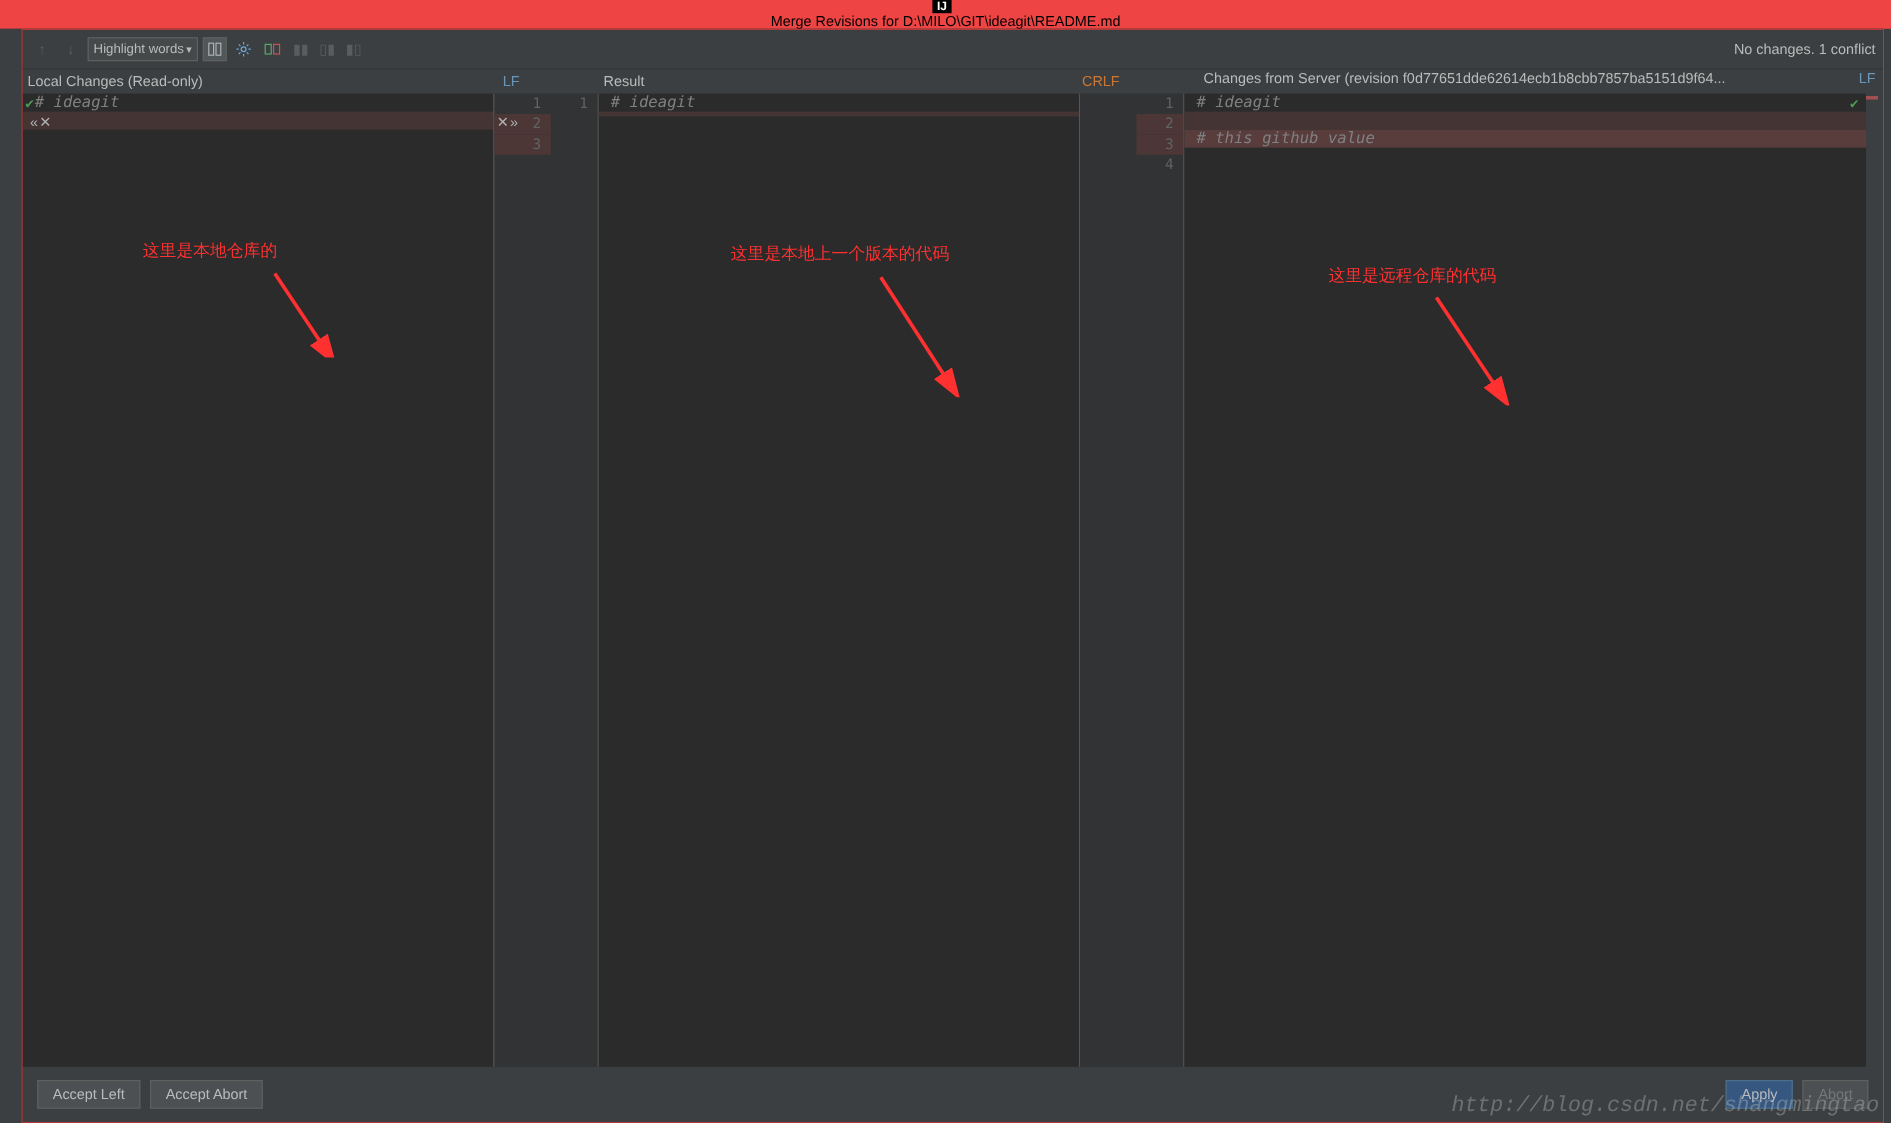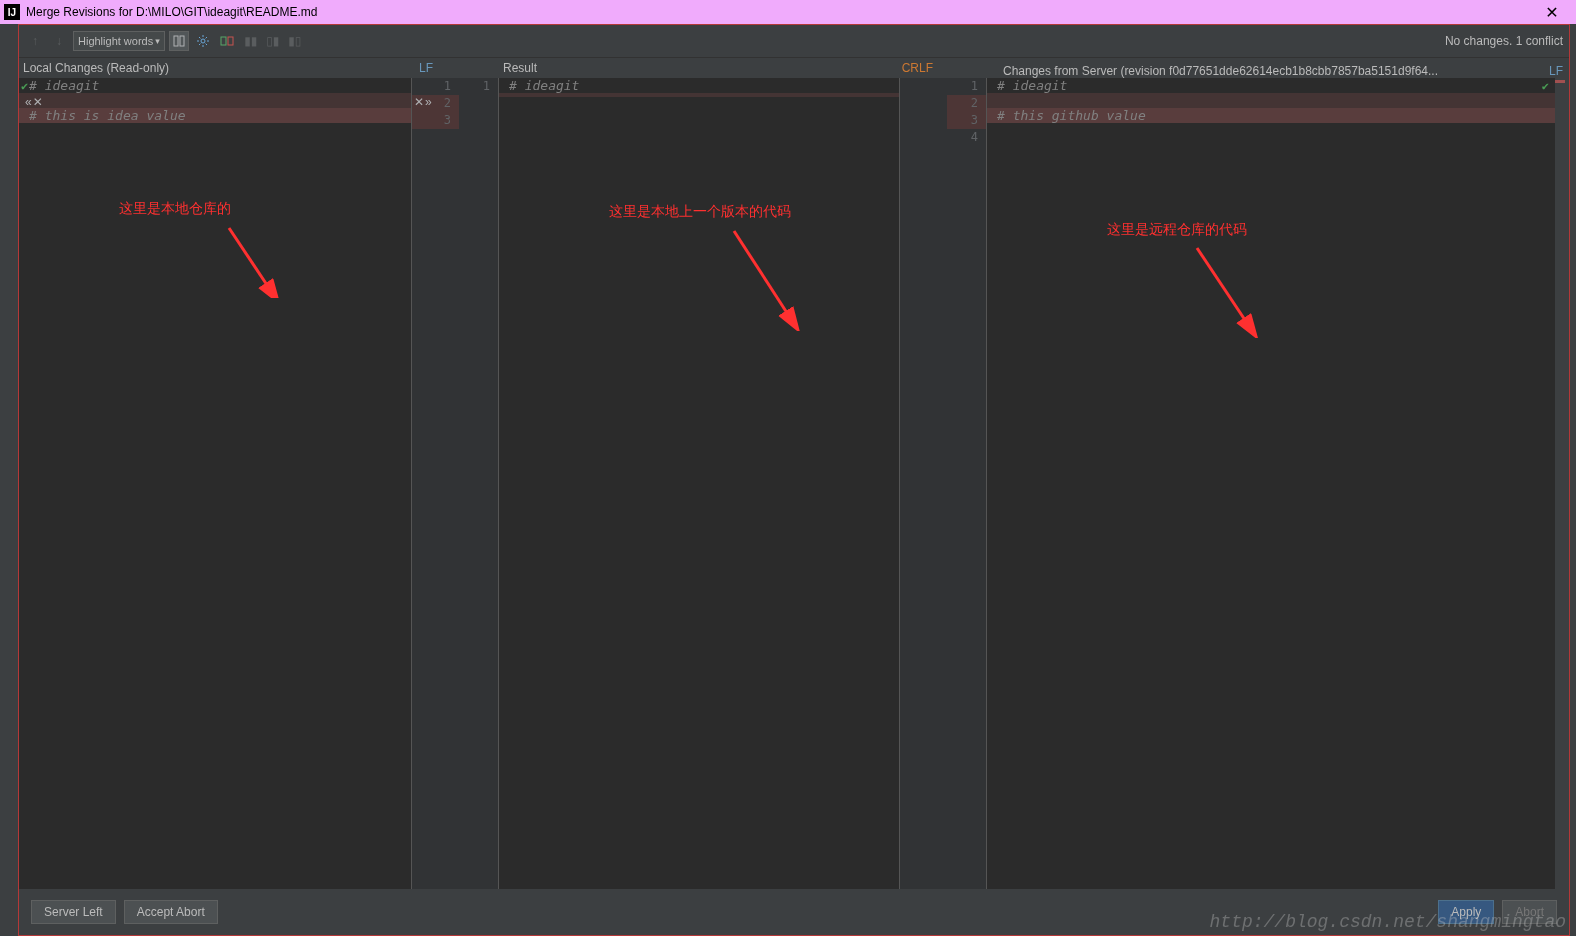--- a/index.html
+++ b/index.html
@@ -7,27 +7,28 @@
   font-family: "Segoe UI", Arial, sans-serif;
   background: #3c3f41;
   color: #bbbbbb;
   font-size: 12px;
   overflow: hidden;
   width: 1576px;
   height: 936px;
   position: relative;
 }
 .titlebar {
-  background: #f0abfc;
+  background: #ef4444;
   color: #000000;
   height: 24px;
   display: flex;
   align-items: center;
   padding: 0 4px;
   font-size: 12px;
+  flex-direction: column;
 }
 .titlebar-icon {
   width: 16px; height: 16px;
   background: #000; color: #fff;
   display: inline-flex; align-items: center; justify-content: center;
   font-size: 10px; font-weight: bold;
   margin-right: 6px;
 }
 .titlebar-close {
   margin-left: auto;
@@ -119,21 +120,21 @@
   padding-left: 4px;
   gap: 12px;
 }
 .hdr-mid-enc {
   margin-left: auto; margin-right: 6px;
   color: #cc7832;
 }
 .hdr-right-gutter { width: 60px; }
 .hdr-right {
   flex: 1;
-  display: flex; align-items: flex-end;
+  display: flex; align-items: flex-start;
   padding-left: 4px;
 }
 .hdr-right-enc {
   margin-left: auto; margin-right: 6px;
   color: #6897bb;
 }
 .panes {
   flex: 1;
   display: flex;
   position: relative;
@@ -319,21 +320,20 @@
       <span class="hdr-right-enc">LF</span>
     </div>
   </div>
 
   <div class="panes">
 
     <div class="pane pane-left">
       <span class="check-mark" style="top:1px;">✔</span>
       <div class="line"><span class="code-comment"># ideagit</span></div>
       <div class="line diff-change-light"><span class="code-comment"></span></div>
-      <div class="line diff-change"><span class="code-comment"># this is idea value</span></div>
       <div class="annotation-red" style="left:100px; top:122px;text-align:right;">这里是本地仓库的</div>
       <svg class="arrow-red" style="left:200px; top:140px;" width="60" height="80">
         <defs>
             <marker id="ah1" markerWidth="10" markerHeight="10" refX="2" refY="3" orient="auto">
               <path d="M0,0 L0,6 L9,3 z" fill="#ff3030"></path>
             </marker>
           </defs>
         <line x1="10" y1="10" x2="50" y2="70" stroke="#ff3030" stroke-width="3" marker-end="url(#ah1)"></line>
       </svg>
     </div>
@@ -396,21 +396,21 @@
       </svg>
     </div>
 
     <div class="pane-scrollmark">
       <div class="scroll-conflict-mark"></div>
     </div>
 
   </div>
 
   <div class="bottom-bar">
-    <button class="btn">Server Left</button>
+    <button class="btn">Accept Left</button>
     <button class="btn">Accept Abort</button>
     <div style="flex:1"></div>
     <button class="btn btn-primary">Apply</button>
     <button class="btn btn-disabled">Abort</button>
   </div>
 
 </div>
 
 <div class="watermark">http://blog.csdn.net/shangmingtao</div>
 

